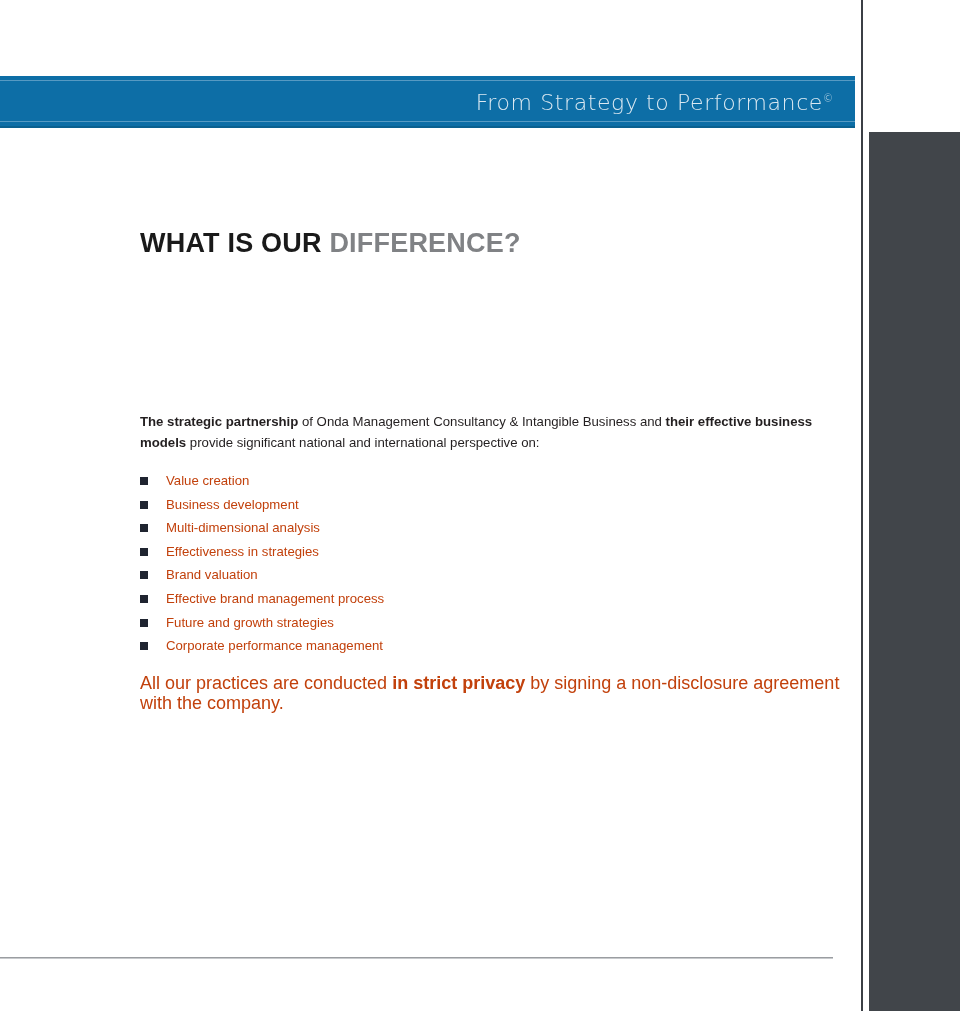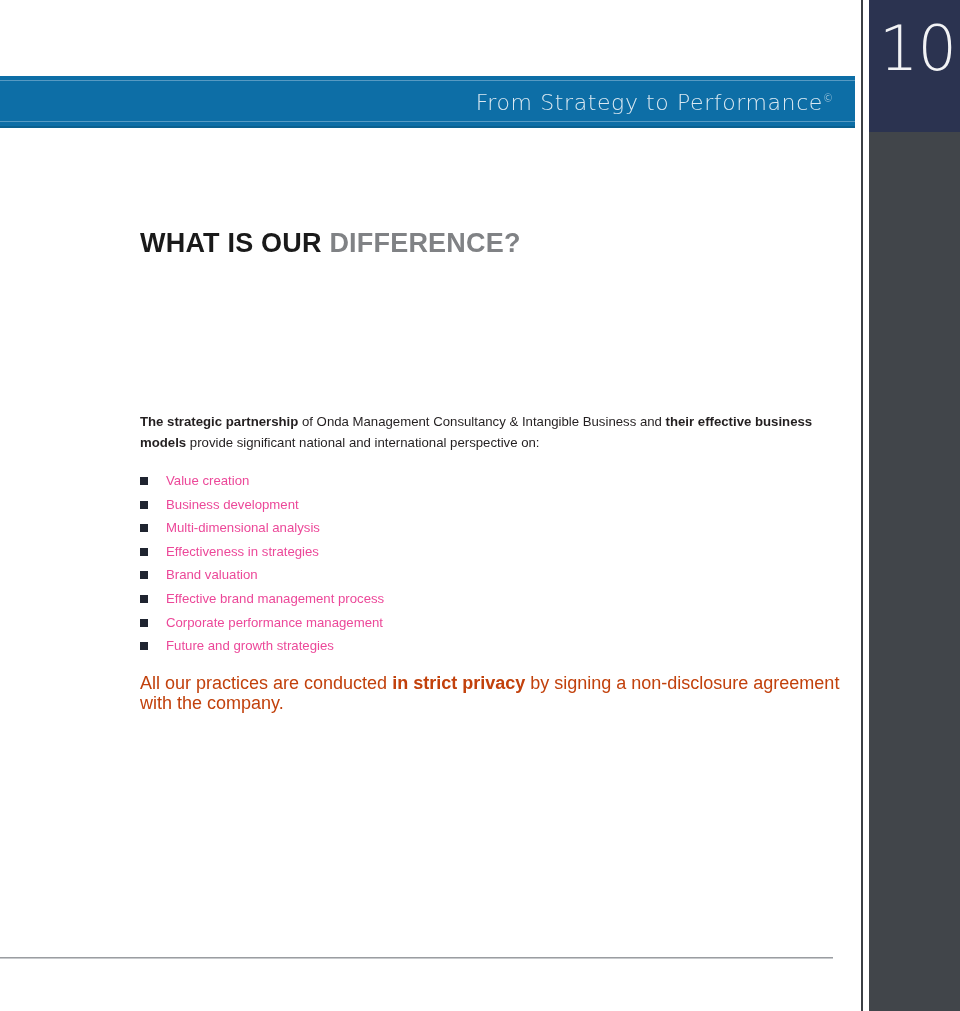--- a/index.html
+++ b/index.html
@@ -157,21 +157,21 @@
   .bullet-list {
     list-style: none;
     margin: 16px 0 0 0;
     padding: 0;
   }
   .bullet-list li {
     position: relative;
     padding-left: 26px;
     font-size: 13.2px;
     line-height: 23.6px;
-    color: #ec4899;
+    color: #c2410c;
   }
   .bullet-list li::before {
     content: "";
     position: absolute;
     left: 0px;
     top: 8px;
     width: 8px;
     height: 8px;
     background: #1f2430;
   }
@@ -210,41 +210,38 @@
   <div class="banner">
     <div class="hairline-top"></div>
     <div class="hairline-bottom"></div>
     <div class="hairline-bottom2"></div>
     <div class="banner-tagline"><span>From Strategy to Performance</span><span class="copy">©</span></div>
   </div>
 
   <div class="edge-rule"></div>
   <div class="edge-gap"></div>
 
-  <div class="page-number-block">
-    <div class="page-number-text">10</div>
-  </div>
 
   <div class="side-panel"></div>
 
   <div class="page-heading"><span class="hl-dark">WHAT IS OUR </span><span class="hl-gray">DIFFERENCE?</span></div>
 
   <div class="content">
 
     <p class="intro"><b>The strategic partnership</b><span> of Onda Management Consultancy &amp; Intangible Business and </span><b>their effective business models</b><span> provide significant national and international perspective on:</span></p>
 
     <ul class="bullet-list">
       <li><span>Value creation</span></li>
       <li><span>Business development</span></li>
       <li><span>Multi-dimensional analysis</span></li>
       <li><span>Effectiveness in strategies</span></li>
       <li><span>Brand valuation</span></li>
       <li><span>Effective brand management process</span></li>
+      <li><span>Future and growth strategies</span></li>
       <li><span>Corporate performance management</span></li>
-      <li><span>Future and growth strategies</span></li>
     </ul>
 
     <p class="closing"><span>All our practices are conducted </span><b>in strict privacy</b><span> by signing a non-disclosure agreement with the company.</span></p>
 
   </div>
 
   <div class="footer-rule"></div>
   <div class="footer-rule-2"></div>
 
 </div>

